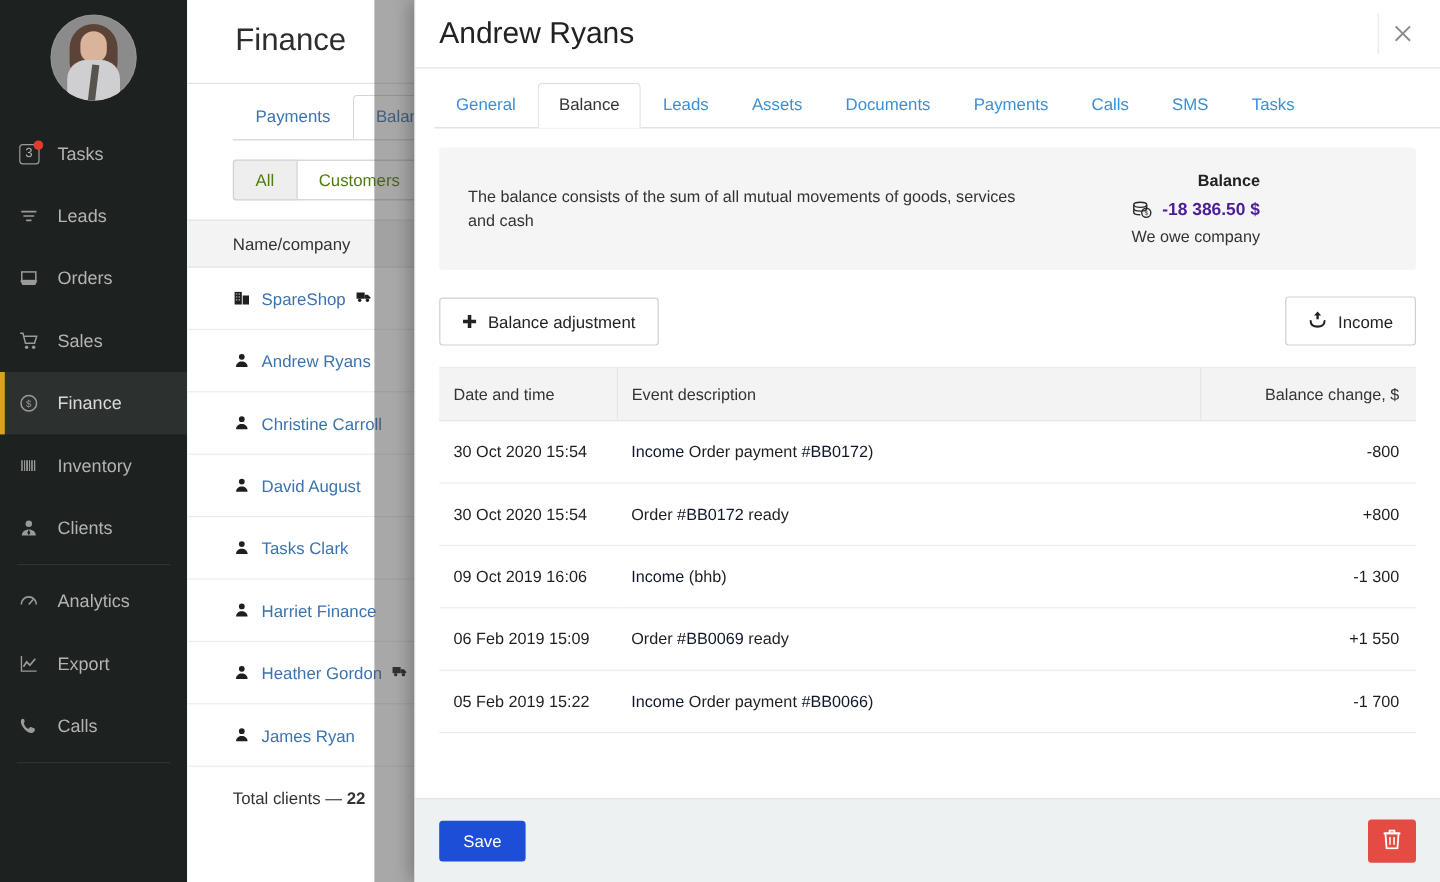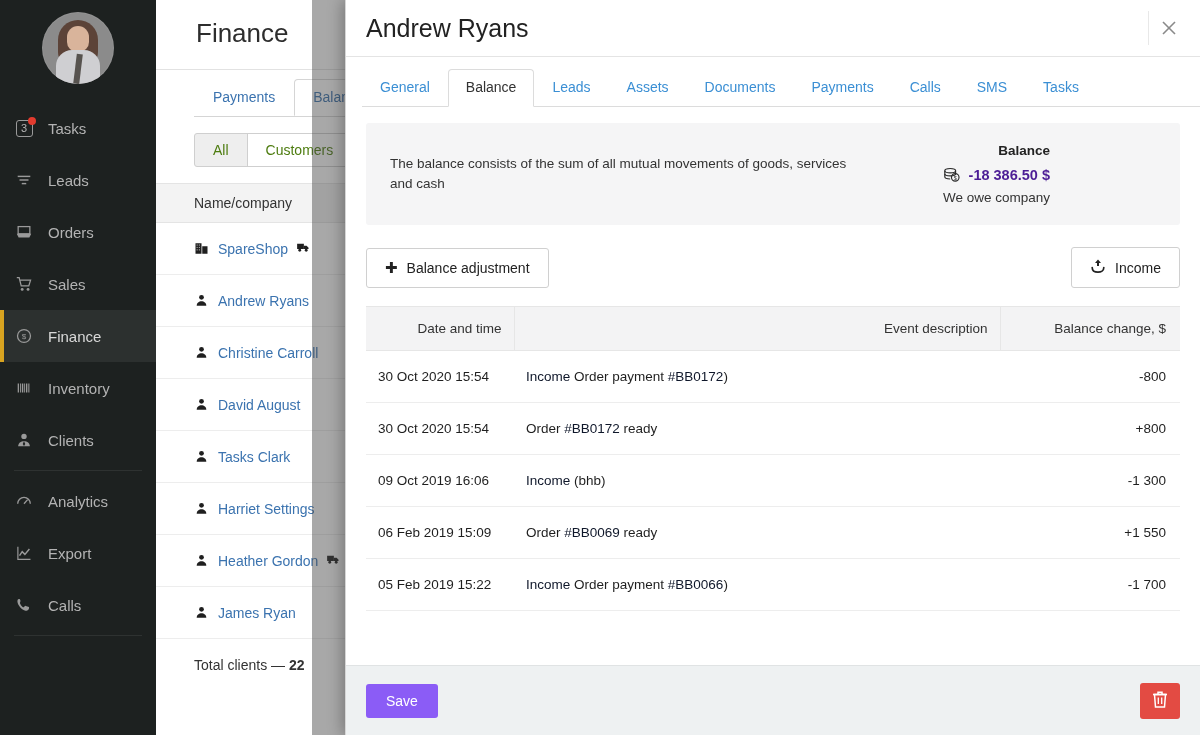--- a/index.html
+++ b/index.html
@@ -184,21 +184,21 @@
     padding: 10px 18px; font-size: 14px; color: #222; cursor: pointer;
     display: inline-flex; align-items: center; gap: 9px;
     font-family: inherit;
   }
   .wbtn .plus { font-size: 15px; font-weight: 700; }
 
   
   #ledger { width: 100%; border-collapse: collapse; table-layout: fixed; }
   #ledger th {
     background: #f3f3f4; font-weight: 400; font-size: 13.5px; color: #333;
-    text-align: right; padding: 14px 12px; border-top: 1px solid #e6e6e6;
+    text-align: left; padding: 14px 12px; border-top: 1px solid #e6e6e6;
     border-bottom: 1px solid #e6e6e6;
   }
   #ledger th.col-date { width: 148px; padding-left: 12px; }
   #ledger th.col-desc { width: auto; border-left: 1px solid #e6e6e6; border-right: 1px solid #e6e6e6; }
   #ledger th.col-amt { width: 180px; text-align: right; padding-right: 14px; }
   #ledger td {
     font-size: 13.5px; color: #1f1f1f; padding: 18px 12px;
     border-bottom: 1px solid #ededed; vertical-align: middle;
   }
   #ledger td.amt { text-align: right; padding-right: 14px; white-space: nowrap; }
@@ -411,21 +411,21 @@
           </span>
           <span>Tasks Clark</span>
         </div>
         <div class="client-row">
           <span class="c-ico">
             <svg width="15" height="15" viewBox="0 0 20 20" aria-hidden="true">
               <circle cx="10" cy="5.8" r="3.2" fill="currentColor"></circle>
               <path d="M3.6 17c0-3.7 3-5.9 6.4-5.9s6.4 2.2 6.4 5.9z" fill="currentColor"></path>
             </svg>
           </span>
-          <span>Harriet Settings</span>
+          <span>Harriet Finance</span>
         </div>
         <div class="client-row">
           <span class="c-ico">
             <svg width="15" height="15" viewBox="0 0 20 20" aria-hidden="true">
               <circle cx="10" cy="5.8" r="3.2" fill="currentColor"></circle>
               <path d="M3.6 17c0-3.7 3-5.9 6.4-5.9s6.4 2.2 6.4 5.9z" fill="currentColor"></path>
             </svg>
           </span>
           <span>Heather Gordon</span>
           <span class="truck-ico"><svg width="15" height="15" viewBox="0 0 20 20" aria-hidden="true">
@@ -550,21 +550,21 @@
               <td>05 Feb 2019 15:22</td>
               <td><span class="lnk">Income</span><span> Order payment </span><span class="lnk">#BB0066</span><span>)</span></td>
               <td class="amt">-1 700</td>
             </tr>
           </tbody>
       </table>
 
     </div>
 
     <footer id="modal-footer">
-      <button id="save-btn" style="background: #8b5cf6;">Save</button>
+      <button id="save-btn" style="background: #1d4ed8;">Save</button>
       <button id="delete-btn" style="background: rgb(227, 75, 67);">
         <span>
           <svg width="16" height="18" viewBox="0 0 16 18" aria-hidden="true">
             <path d="M2.5 4.5h11l-1 12.5h-9z" fill="none" stroke="currentColor" stroke-width="1.5"></path>
             <line x1="1" y1="4.5" x2="15" y2="4.5" stroke="currentColor" stroke-width="1.6"></line>
             <path d="M6 4.5V2.2h4v2.3" fill="none" stroke="currentColor" stroke-width="1.5"></path>
             <line x1="6.3" y1="7.5" x2="6.3" y2="14" stroke="currentColor" stroke-width="1.3"></line>
             <line x1="9.7" y1="7.5" x2="9.7" y2="14" stroke="currentColor" stroke-width="1.3"></line>
           </svg>
         </span>

